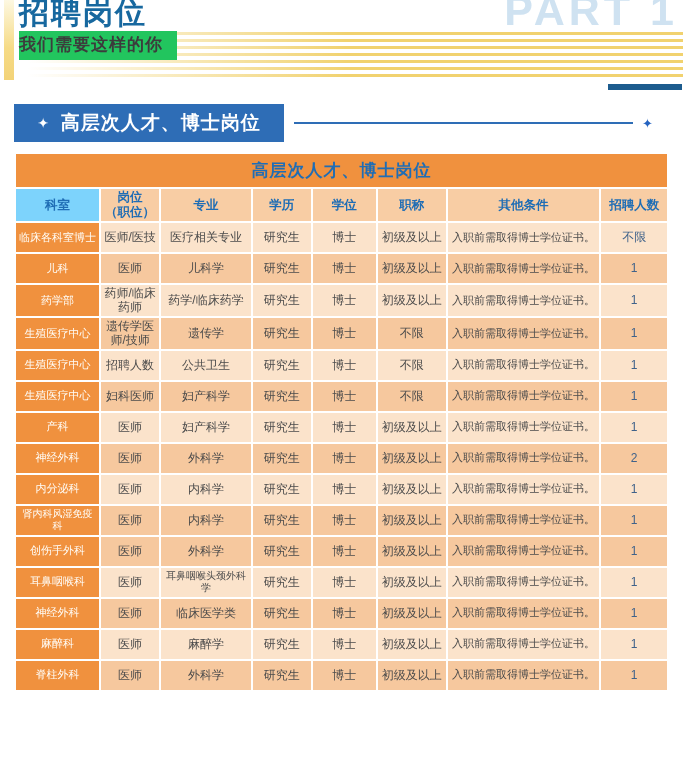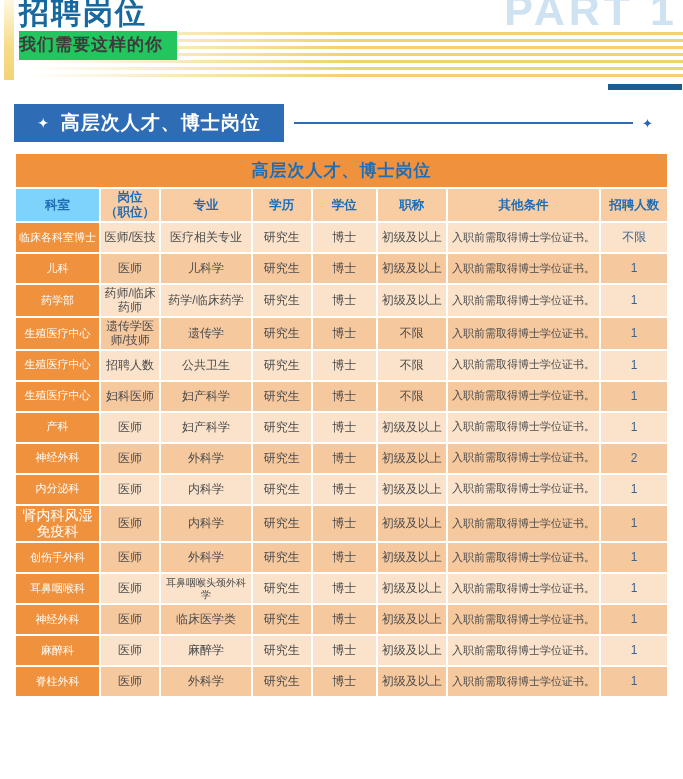--- a/index.html
+++ b/index.html
@@ -183,21 +183,21 @@
       <td class="dept">内分泌科</td>
       <td class="cell">医师</td>
       <td class="cell">内科学</td>
       <td class="cell">研究生</td>
       <td class="cell">博士</td>
       <td class="cell">初级及以上</td>
       <td class="cell" style="font-size: 11px;">入职前需取得博士学位证书。</td>
       <td class="cell count">1</td>
     </tr>
         <tr class="row-dark">
-      <td class="dept" style="font-size: 14px;">肾内科风湿免疫科</td>
+      <td class="dept" style="font-size: 10px;">肾内科风湿免疫科</td>
       <td class="cell">医师</td>
       <td class="cell">内科学</td>
       <td class="cell">研究生</td>
       <td class="cell">博士</td>
       <td class="cell">初级及以上</td>
       <td class="cell" style="font-size: 11px;">入职前需取得博士学位证书。</td>
       <td class="cell count">1</td>
     </tr>
         <tr class="row-dark">
       <td class="dept">创伤手外科</td>

